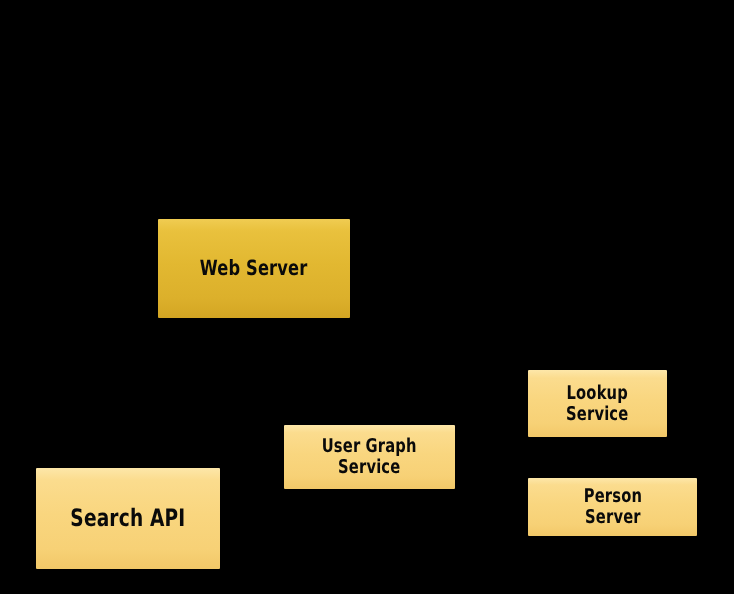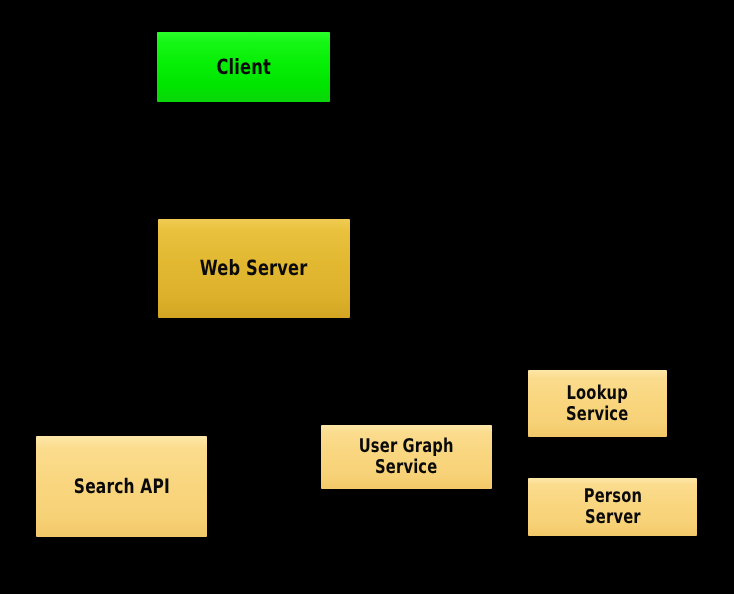--- a/index.html
+++ b/index.html
@@ -95,47 +95,43 @@
     height: 67px;
     font-size: 19px;
   }
 
   .node-user-graph-service {
     left: 284px;
     top: 425px;
     width: 171px;
     height: 64px;
     font-size: 19px;
-    margin-left: 37px;
   }
 
   .node-person-server {
     left: 528px;
     top: 478px;
     width: 169px;
     height: 58px;
     font-size: 19px;
   }
 
   .node-search-api {
     left: 36px;
-    top: 436px;
-    width: 171px;
+    top: 468px;
+    width: 184px;
     height: 101px;
-    font-size: 20px;
+    font-size: 24px;
   }
 </style>
 </head>
 <body>
 
 <div id="canvas">
 
-  <div class="node node-client">
-    <span class="label">Client</span>
-  </div>
 
   <div class="node node-web-server">
     <span class="label">Web Server</span>
   </div>
 
   <div class="node node-amber node-lookup-service">
     <span class="label">Lookup
 Service</span>
   </div>
 

